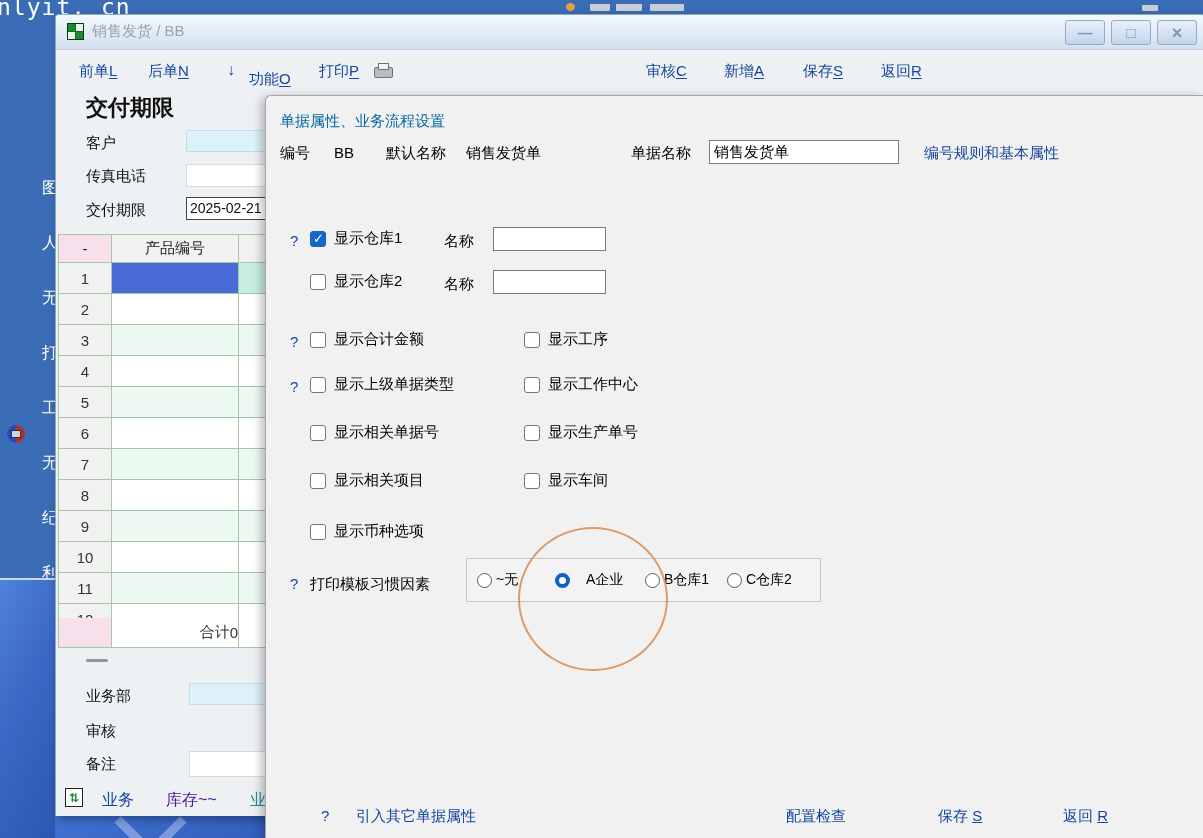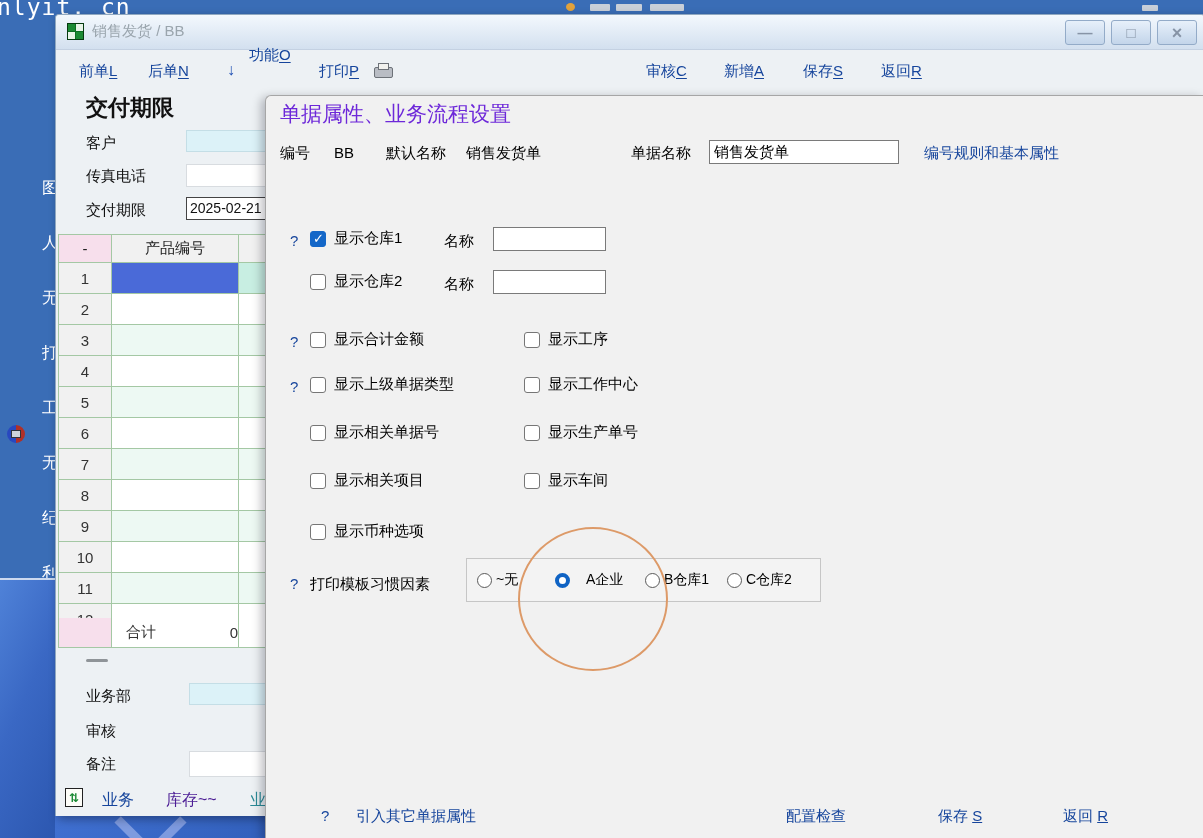--- a/index.html
+++ b/index.html
@@ -63,32 +63,32 @@
   .tc.prod{width:127px;background:#fff}
   .tc.ext{width:34px;background:#fff}
   .tc.hdr{height:28px;background:#f1f1f1;color:#222}
   .tc.pink{background:#f7dfec}
   .r31 .tc{height:31px}
   .mint{background:#edf9f3 !important}
   .sel{background:#4a6ad8 !important}
   .cy1{background:#c8eee2 !important}
   .row12{height:14px;overflow:hidden}
   .totrow .tc{height:30px}
-  .tot-cell{justify-content:space-between;padding-left:14px;}
+  .tot-cell{justify-content:flex-end;padding-left:14px;}
 
   .split-dash{left:30px;top:644px;width:22px;height:3px;background:#8f9498;border-radius:2px}
   .doc-sync{left:9px;top:773px;width:16px;height:17px;background:#fdfdf8;border:1px solid #222;
     display:flex;align-items:center;justify-content:center;font-size:12px;color:#1c8a34;font-weight:bold}
   .btab{font-size:16px;white-space:nowrap}
 
   
   .dlg{left:265px;top:95px;width:938px;height:743px;background:#f1f1f1;
     border:1px solid #a6a6a6;border-right:none;border-bottom:none;border-radius:6px 0 0 0;
     box-shadow:-4px 2px 10px rgba(0,0,20,.25)}
-  .dlg-title{left:14px;top:4px;font-size:21px;color:#6d28d9}
+  .dlg-title{left:14px;top:16px;font-size:15px;color:#0369a1}
   .dtext{font-size:15px;color:#000;white-space:nowrap}
   .dlg-input{background:#fff;border:1px solid #7a7a7a;height:22px;font-size:15px;color:#000;
     font-family:"Liberation Sans",sans-serif;padding:0 4px}
   .link{color:#16459c;font-size:15px;white-space:nowrap}
   .tabs{left:10px;top:73px;display:flex;align-items:flex-end}
   .tab{font-size:14px;color:#000;padding:4px 12px;border-right:1px solid #b6b6b6;white-space:nowrap}
   .tab.active{background:#fcfcfc;border:1px solid #8a8a8a;padding:5px 10px;margin-right:2px}
   .help{color:#16459c;font-size:15px}
   .cb{width:16px;height:16px;border:1.5px solid #767676;border-radius:3px;background:#fff;box-sizing:border-box;flex:none}
   .cb.checked{background:#1467c8;border-color:#1467c8;position:relative}
@@ -141,21 +141,21 @@
     <div class="abs ctrls">
       <div class="ctrl">—</div>
       <div class="ctrl">□</div>
       <div class="ctrl" style="font-size:18px">×</div>
     </div>
   </div>
 
   <div class="abs tb" style="left:23px;top:47px"><span>前单</span><u>L</u></div>
   <div class="abs tb" style="left:92px;top:47px"><span>后单</span><u>N</u></div>
   <div class="abs dn-arrow" style="left:171px;top:46px">↓</div>
-  <div class="abs tb" style="left:193px;top:31px"><span>功能</span><u>O</u></div>
+  <div class="abs tb" style="left:193px;top:55px"><span>功能</span><u>O</u></div>
   <div class="abs tb" style="left:263px;top:47px"><span>打印</span><u>P</u></div>
   <div class="abs printer" style="left:318px;top:52px"></div>
   <div class="abs tb" style="left:590px;top:47px"><span>审核</span><u>C</u></div>
   <div class="abs tb" style="left:668px;top:47px"><span>新增</span><u>A</u></div>
   <div class="abs tb" style="left:747px;top:47px"><span>保存</span><u>S</u></div>
   <div class="abs tb" style="left:825px;top:47px"><span>返回</span><u>R</u></div>
 
   <div class="abs form-title" style="left:30px;top:78px">交付期限</div>
   <div class="abs flabel" style="left:30px;top:119px">客户</div>
   <div class="abs inp-cyan" style="left:130px;top:115px;width:80px"></div>

